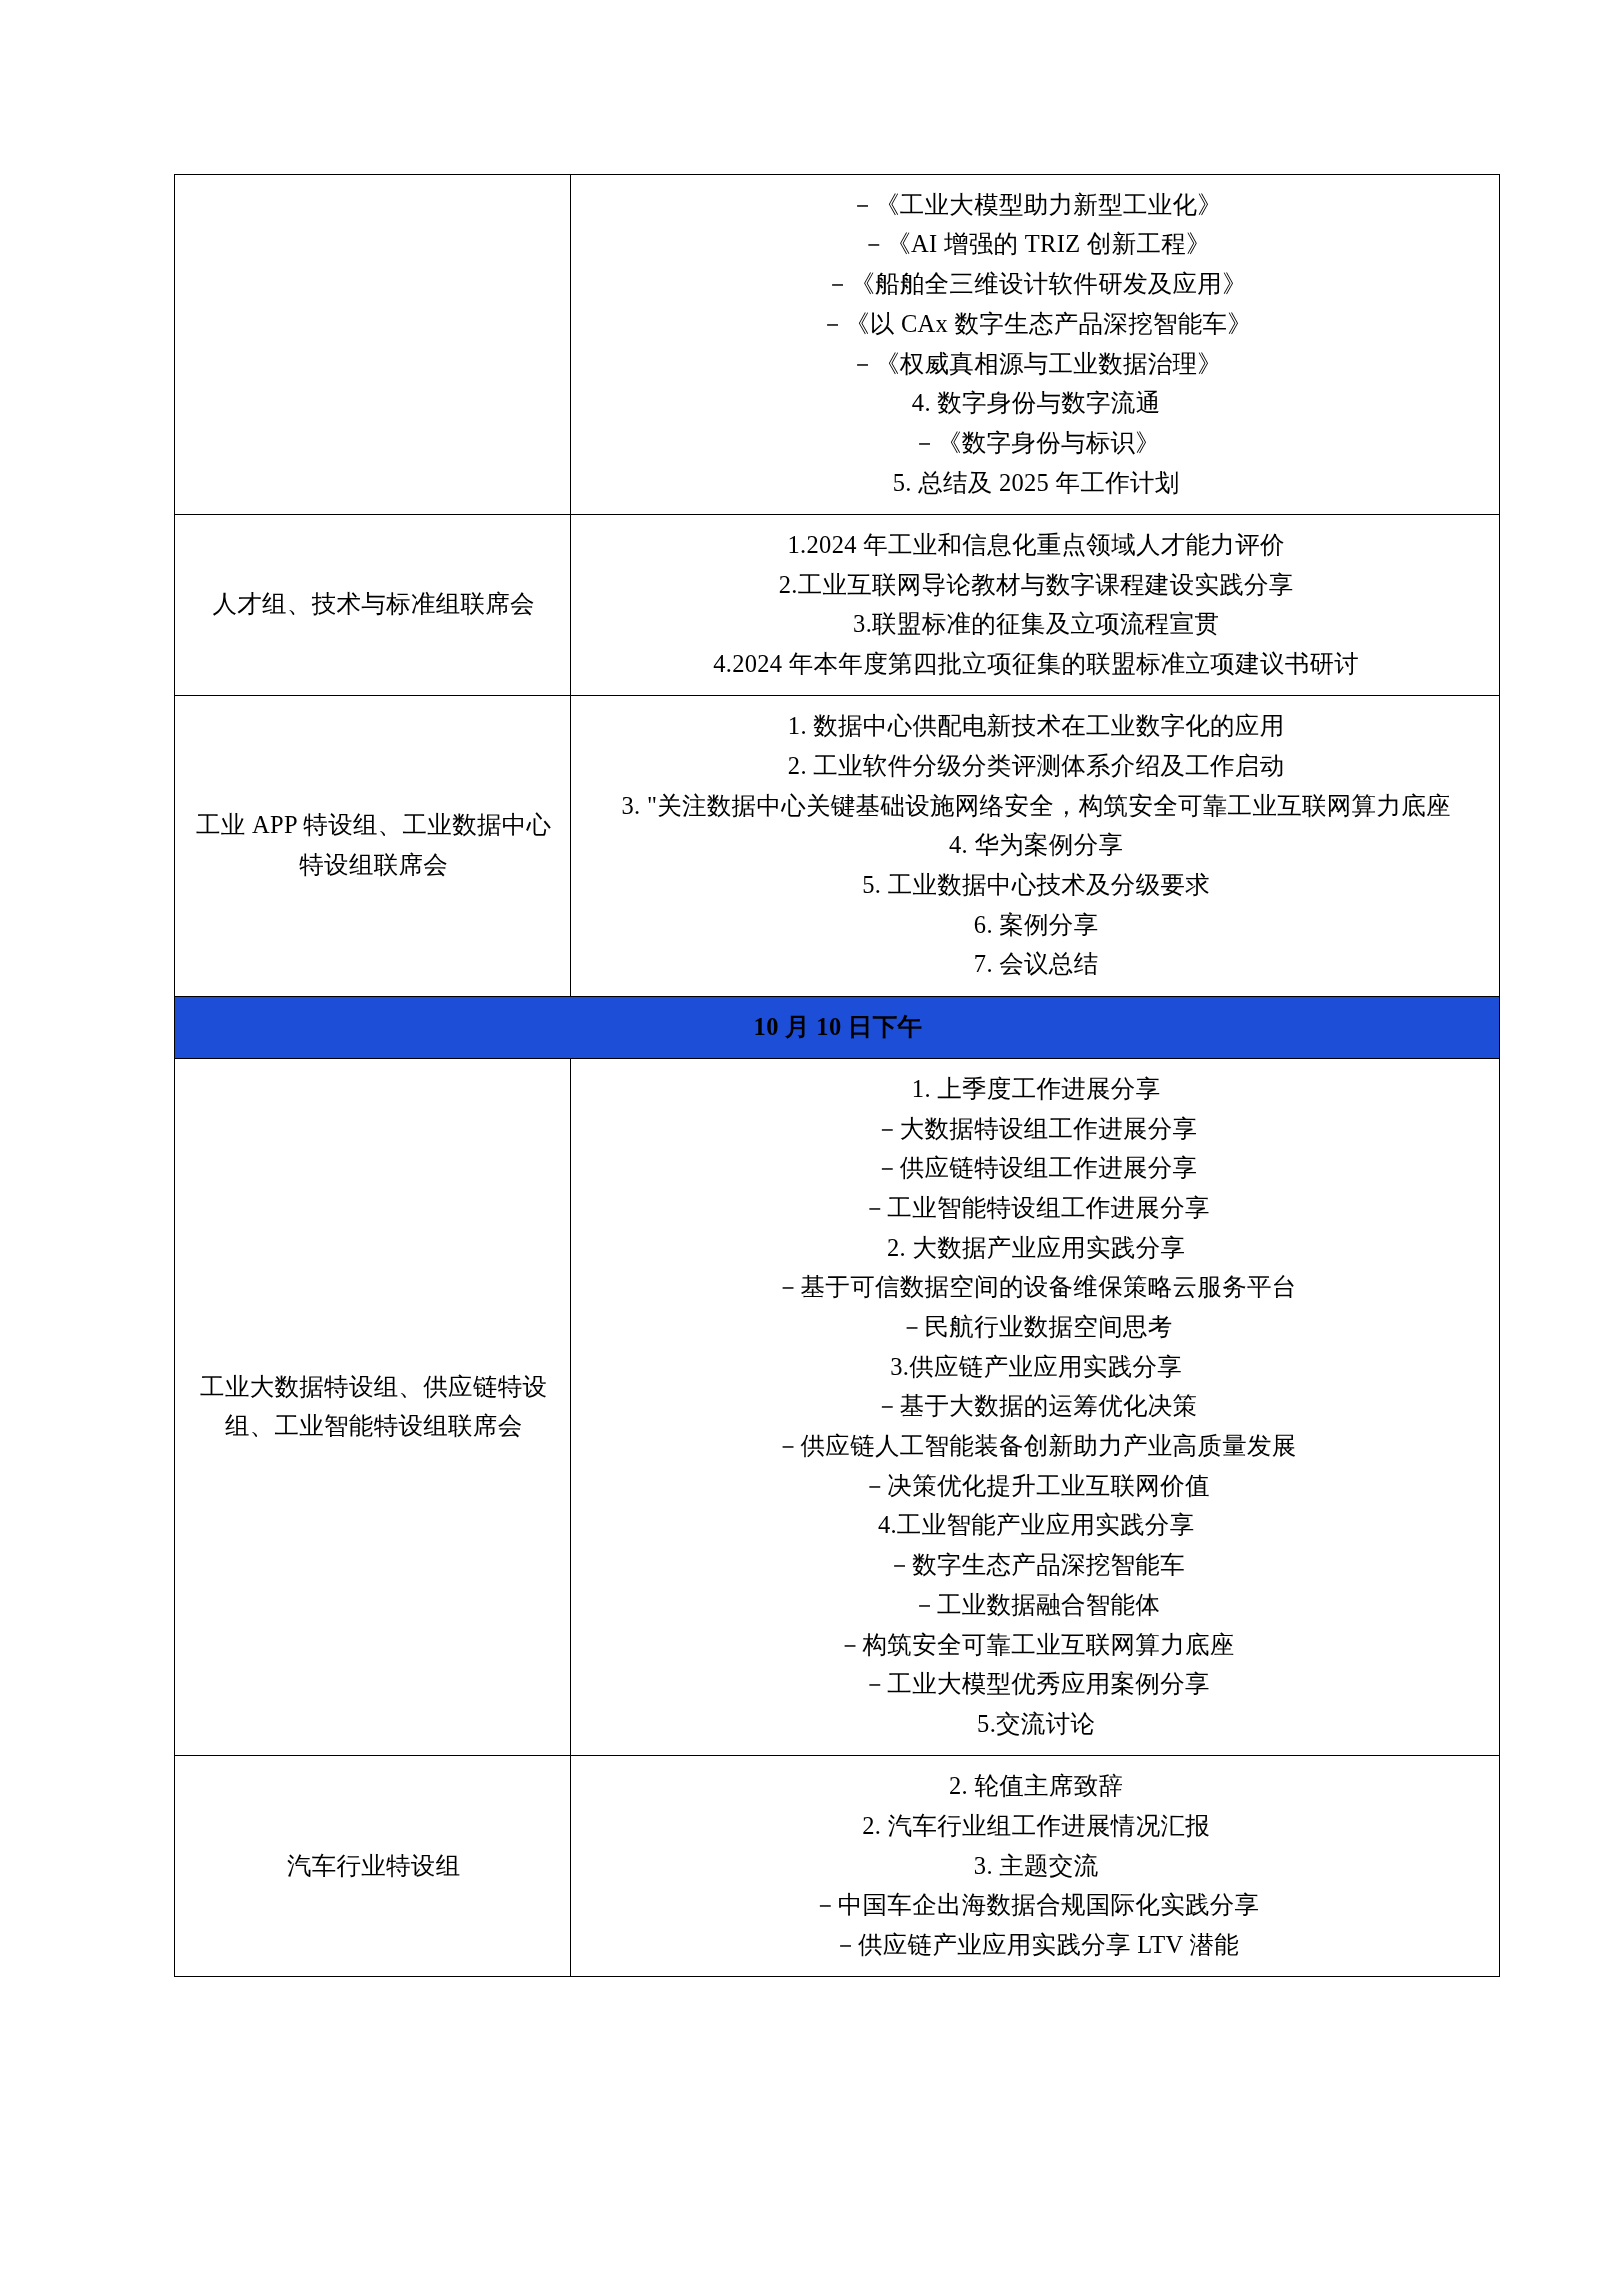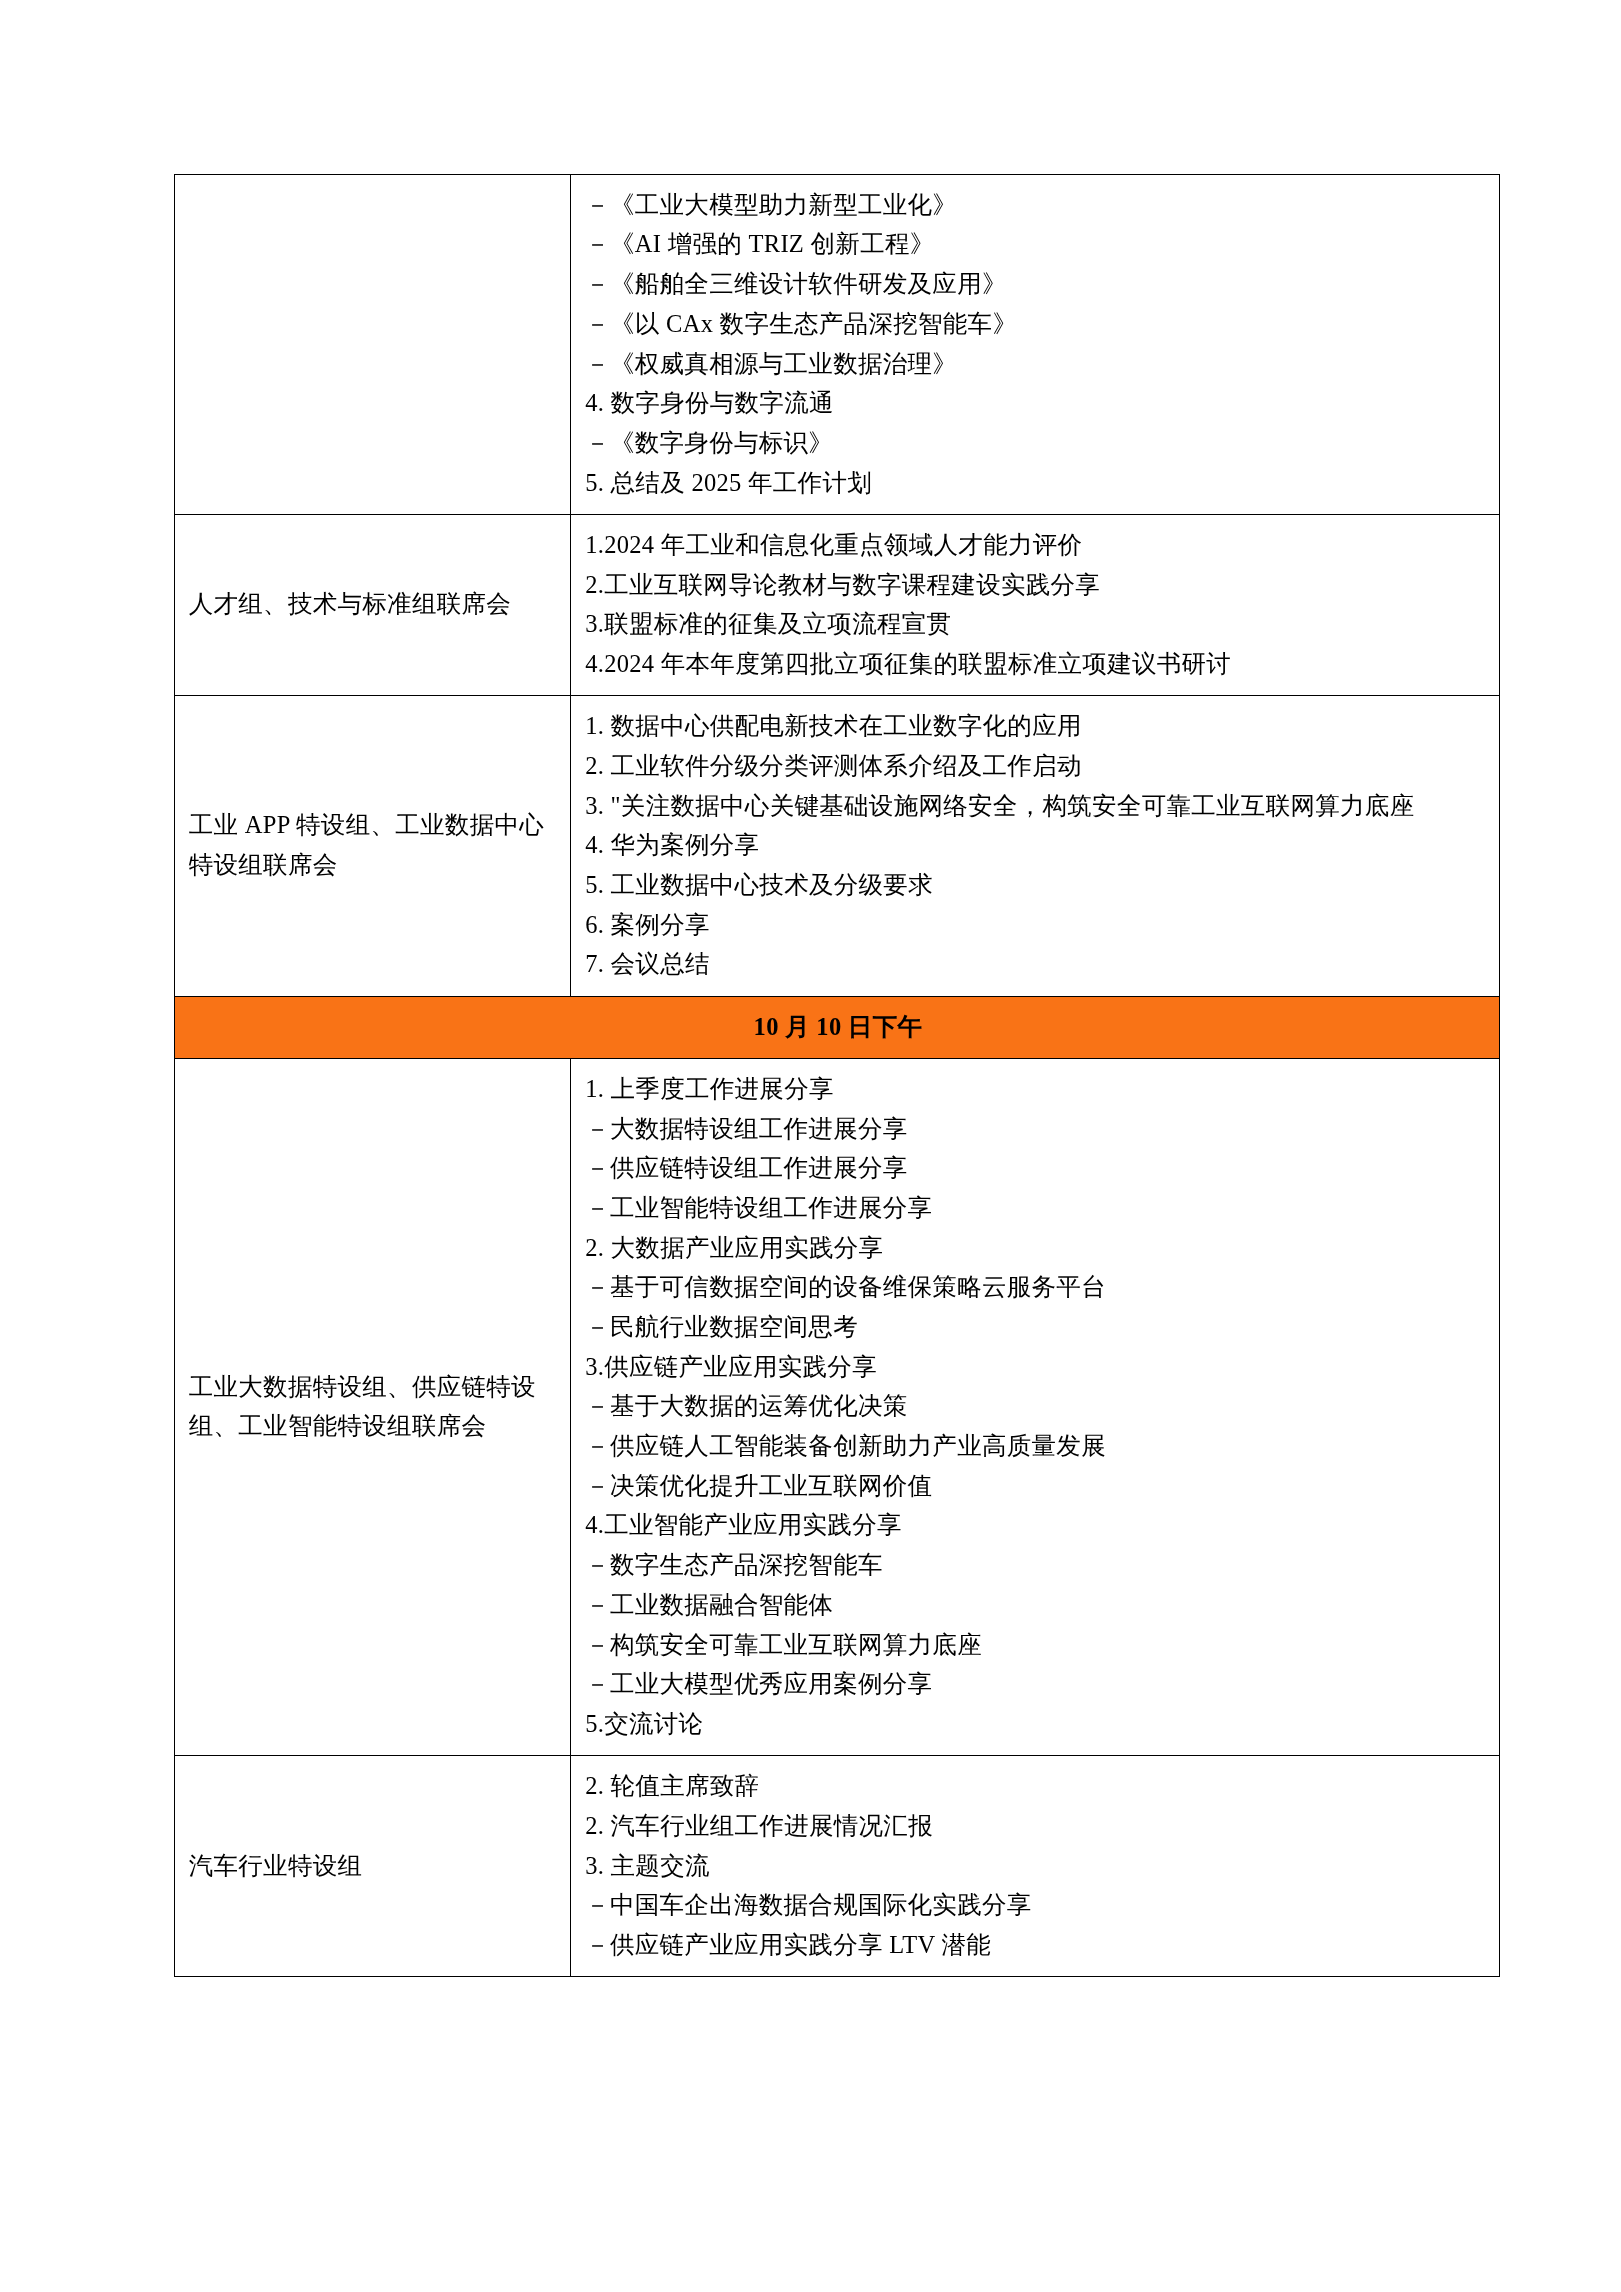--- a/index.html
+++ b/index.html
@@ -25,31 +25,32 @@
     border-collapse: collapse;
     table-layout: fixed;
   }
   table.agenda td {
     border: 1px solid #000000;
     vertical-align: middle;
     padding: 9.8px 11.8px 11.8px 13.7px;
     font-size: 24.5px;
     line-height: 1.62;
     letter-spacing: 0.3px;
+    text-align: center;
   }
   td.col-group {
     width: 370px;
   }
   td.col-content {
     width: 902px;
   }
   .section-header {
     text-align: center;
     font-weight: bold;
-    background: #f97316;
+    background: #1d4ed8;
     padding: 8.8px 0 10.8px 0;
     letter-spacing: 1.5px;
   }
   .lines > div {
     white-space: nowrap;
   }
   .group-name {
     line-height: 1.62;
   }
 </style>

